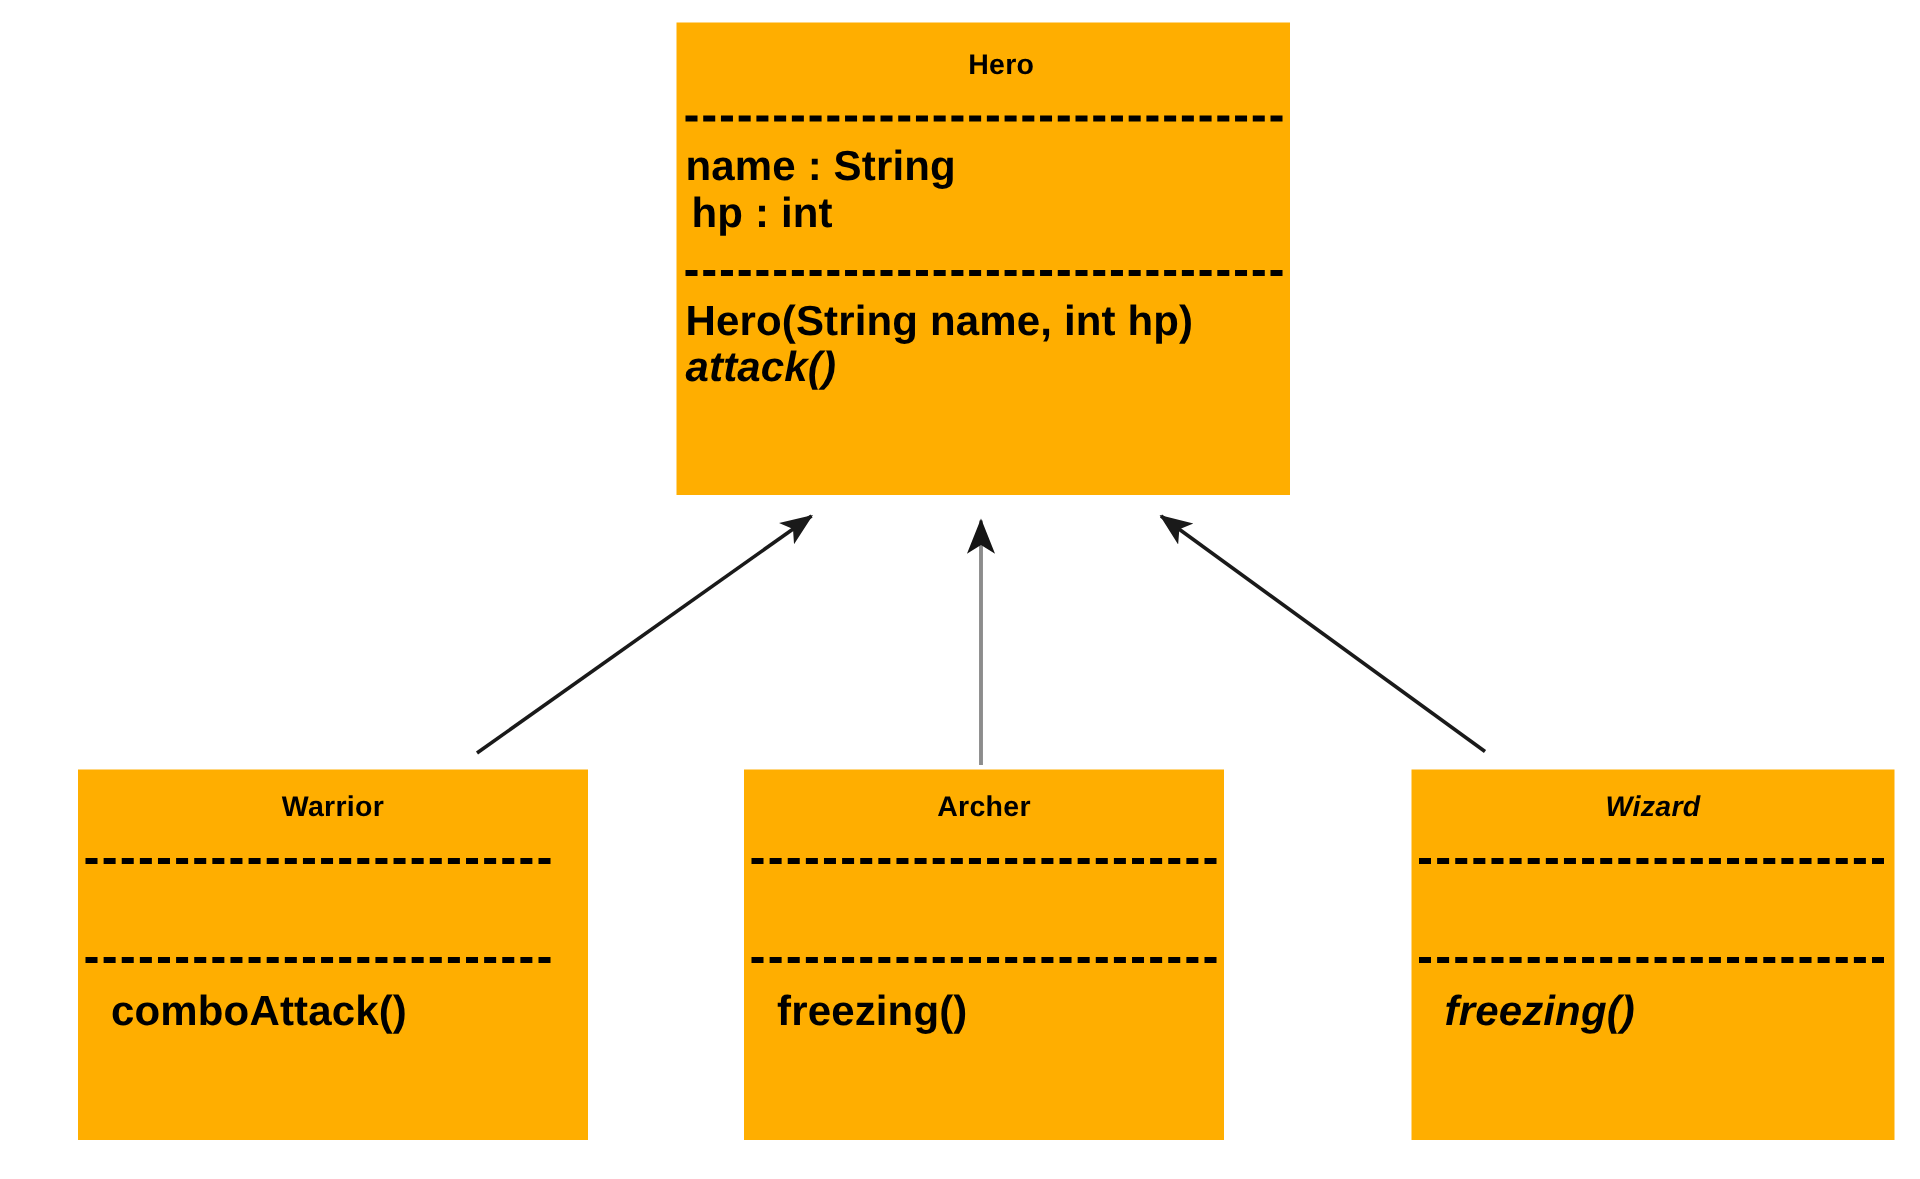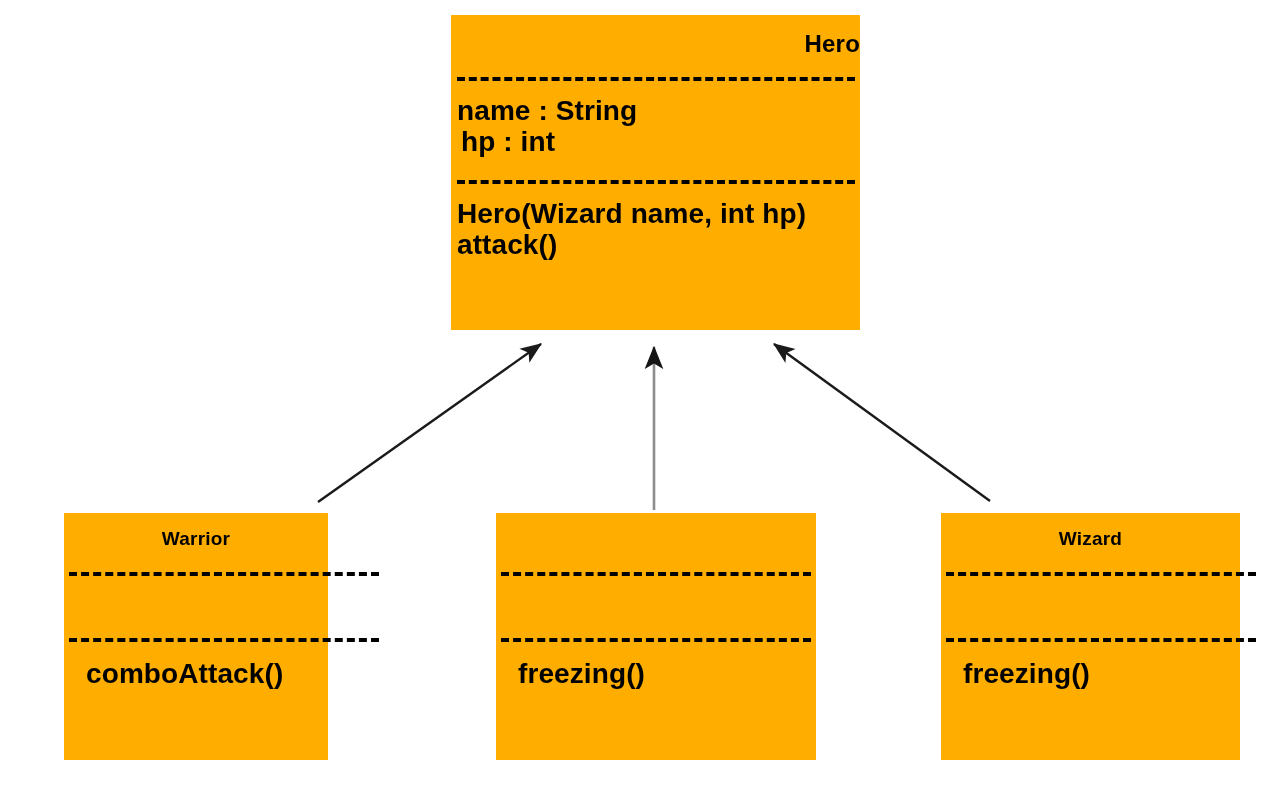--- a/index.html
+++ b/index.html
@@ -47,32 +47,32 @@
     position: absolute;
     font-weight: bold;
     font-size: 28px;
     line-height: 25px;
     white-space: nowrap;
     letter-spacing: 0.1px;
   }
 
   
   #box-hero       { left: 451px; top: 15px;  width: 409px; height: 315px; }
-  #box-hero .uml-title { top: 18px; font-size: 24px; padding-left: 24px; text-align: right; }
+  #box-hero .uml-title { top: 18px; font-size: 19px; padding-left: 24px; }
   #hero-div-1     { left: 6px;  top: 62px;  width: 398px; }
   #hero-div-2     { left: 6px;  top: 165px; width: 398px; }
   #hero-attr-0    { left: 6px;  top: 83px; }
   #hero-attr-1    { left: 10px;  top: 114px; }
   #hero-meth-0    { left: 6px;  top: 186px; }
-  #hero-meth-1    { left: 6px;  top: 217px; }
+  #hero-meth-1    { left: 6px;  top: 217px; font-style: italic; }
 
   
-  #box-warrior { left: 52px;  top: 513px; width: 264px; height: 247px; margin-left: 12px; }
+  #box-warrior { left: 52px;  top: 513px; width: 340px; height: 247px; }
   #box-archer  { left: 496px; top: 513px; width: 320px; height: 247px; }
-  #box-wizard  { left: 941px; top: 513px; width: 299px; height: 247px; }
+  #box-wizard  { left: 941px; top: 513px; width: 322px; height: 247px; font-style: italic; }
 
   .sub .uml-title   { top: 15px; font-size: 19px; }
   .sub .uml-divider { left: 5px; width: 310px; }
   .sub .d1 { top: 59px; }
   .sub .d2 { top: 125px; }
   .sub .uml-row { left: 22px; top: 148px; }
 
   
   #arrows {
     position: absolute;
@@ -109,32 +109,33 @@
   <div class="uml-box" id="box-hero">
     <div class="uml-title">Hero</div>
 
     <div class="uml-divider" id="hero-div-1"></div>
 
     <div class="uml-row" id="hero-attr-0">name : String</div>
     <div class="uml-row" id="hero-attr-1">hp : int</div>
 
     <div class="uml-divider" id="hero-div-2"></div>
 
-    <div class="uml-row" id="hero-meth-0">Hero(Wizard name, int hp)</div>
+    <div class="uml-row" id="hero-meth-0">Hero(String name, int hp)</div>
     <div class="uml-row" id="hero-meth-1">attack()</div>
   </div>
 
   <div class="uml-box sub" id="box-warrior">
     <div class="uml-title">Warrior</div>
     <div class="uml-divider d1"></div>
     <div class="uml-divider d2"></div>
     <div class="uml-row">comboAttack()</div>
   </div>
 
   <div class="uml-box sub" id="box-archer">
+    <div class="uml-title">Archer</div>
     <div class="uml-divider d1"></div>
     <div class="uml-divider d2"></div>
     <div class="uml-row">freezing()</div>
   </div>
 
   <div class="uml-box sub" id="box-wizard">
     <div class="uml-title">Wizard</div>
     <div class="uml-divider d1"></div>
     <div class="uml-divider d2"></div>
     <div class="uml-row">freezing()</div>

